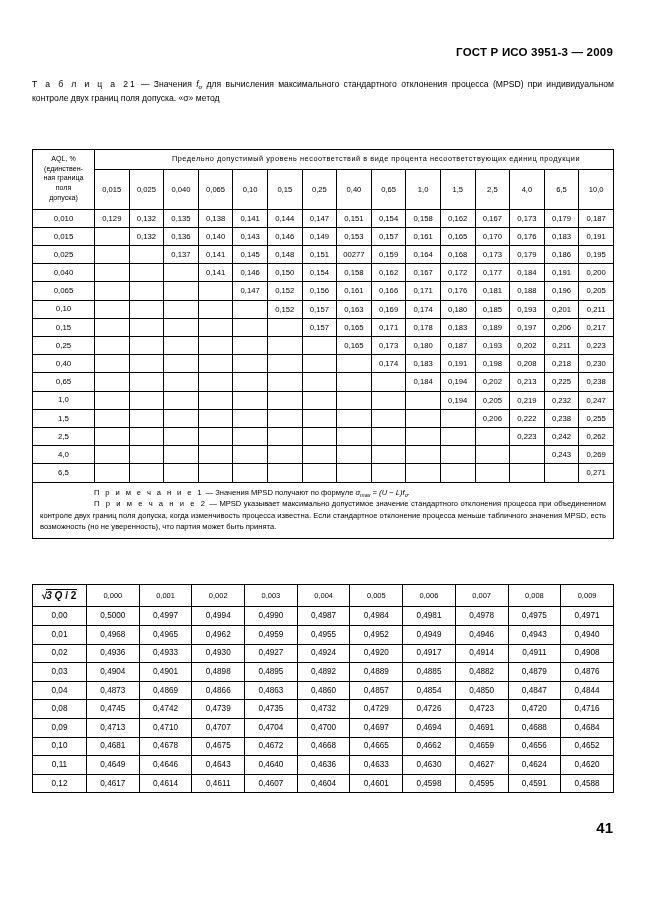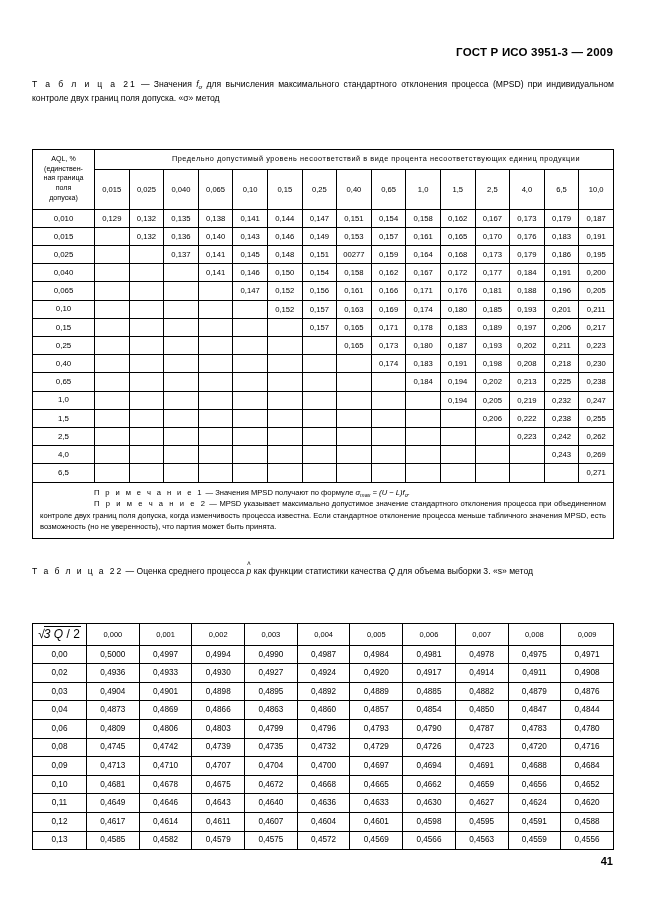--- a/index.html
+++ b/index.html
@@ -112,35 +112,36 @@
   }
   #t21 .notecell p { margin: 0; text-align: justify; }
   #t21 .notecell p.first { text-indent: 30px; }
   #t21 .notecell .spaced { letter-spacing: 1.9px; padding-left: 24px; }
 
   
   #t22 { font-size: 8.2px; }
   #t22 thead td { height: 21px; font-size: 7.5px; }
   #t22 tbody td { height: 17.6px; }
   .sqrt3 {
-    font-size: 12px;
+    font-size: 10px;
     white-space: nowrap;
+    font-weight: bold;
   }
   .radic {
     border-top: 0.9px solid #000;
     padding: 0 1px 0 0;
     margin-left: -1px;
   }
 
   
   .folio {
     position: absolute;
     right: 33px;
-    bottom: 16px;
-    font-size: 11px;
+    bottom: 47px;
+    font-size: 15px;
     font-weight: bold;
   }
 </style>
 </head>
 <body>
 
 <div class="page">
 
   <div class="running-head">ГОСТ Р ИСО 3951-3 — 2009</div>
 
@@ -461,23 +462,20 @@
             <span class="spaced">П р и м е ч а н и е  1</span><span> — Значения MPSD получают по формуле </span><span class="ital">σ<span class="sub">max</span> = (U − L)f<span class="sub">σ</span>.</span>
           </p>
           <p class="first">
             <span class="spaced">П р и м е ч а н и е  2</span><span> — MPSD указывает максимально допустимое значение стандартного отклонения процесса при объединенном контроле двух границ поля допуска, когда изменчивость процесса известна. Если стандартное отклонение процесса меньше табличного значения MPSD, есть возможность (но не уверенность), что партия может быть принята.</span>
           </p>
         </td>
       </tr>
     </tfoot>
   </table>
 
-  <div class="caption" style="margin-top:26px">
-    <span class="spaced">Т а б л и ц а  22</span><span> — Оценка среднего процесса </span><span class="hat-wrap">p</span><span> как функции  статистики  качества  </span><span class="ital">Q</span><span> для объема выборки 3. «s» метод</span>
-  </div>
 
   <table class="grid outer" id="t22">
     <colgroup>
       <col style="width:54px">
       <col span="10" style="width:52.7px">
     </colgroup>
     <thead>
       <tr id="t22-colrow">
         <td>
           <span class="sqrt3">√<span class="radic"><span class="ital">3</span> <span class="ital">Q</span> / 2</span></span>
@@ -502,20 +500,33 @@
           <td>0,4994</td>
           <td>0,4990</td>
           <td>0,4987</td>
           <td>0,4984</td>
           <td>0,4981</td>
           <td>0,4978</td>
           <td>0,4975</td>
           <td>0,4971</td>
         </tr>
         <tr>
+          <td>0,01</td>
+          <td>0,4968</td>
+          <td>0,4965</td>
+          <td>0,4962</td>
+          <td>0,4959</td>
+          <td>0,4955</td>
+          <td>0,4952</td>
+          <td>0,4949</td>
+          <td>0,4946</td>
+          <td>0,4943</td>
+          <td>0,4940</td>
+        </tr>
+        <tr>
           <td>0,02</td>
           <td>0,4936</td>
           <td>0,4933</td>
           <td>0,4930</td>
           <td>0,4927</td>
           <td>0,4924</td>
           <td>0,4920</td>
           <td>0,4917</td>
           <td>0,4914</td>
           <td>0,4911</td>
@@ -541,33 +552,20 @@
           <td>0,4866</td>
           <td>0,4863</td>
           <td>0,4860</td>
           <td>0,4857</td>
           <td>0,4854</td>
           <td>0,4850</td>
           <td>0,4847</td>
           <td>0,4844</td>
         </tr>
         <tr>
-          <td>0,06</td>
-          <td>0,4809</td>
-          <td>0,4806</td>
-          <td>0,4803</td>
-          <td>0,4799</td>
-          <td>0,4796</td>
-          <td>0,4793</td>
-          <td>0,4790</td>
-          <td>0,4787</td>
-          <td>0,4783</td>
-          <td>0,4780</td>
-        </tr>
-        <tr>
           <td>0,08</td>
           <td>0,4745</td>
           <td>0,4742</td>
           <td>0,4739</td>
           <td>0,4735</td>
           <td>0,4732</td>
           <td>0,4729</td>
           <td>0,4726</td>
           <td>0,4723</td>
           <td>0,4720</td>
@@ -618,30 +616,17 @@
           <td>0,4614</td>
           <td>0,4611</td>
           <td>0,4607</td>
           <td>0,4604</td>
           <td>0,4601</td>
           <td>0,4598</td>
           <td>0,4595</td>
           <td>0,4591</td>
           <td>0,4588</td>
         </tr>
-        <tr>
-          <td>0,13</td>
-          <td>0,4585</td>
-          <td>0,4582</td>
-          <td>0,4579</td>
-          <td>0,4575</td>
-          <td>0,4572</td>
-          <td>0,4569</td>
-          <td>0,4566</td>
-          <td>0,4563</td>
-          <td>0,4559</td>
-          <td>0,4556</td>
-        </tr>
       </tbody>
   </table>
 
   <div class="folio">41</div>
 </div>
 
 </body></html>

